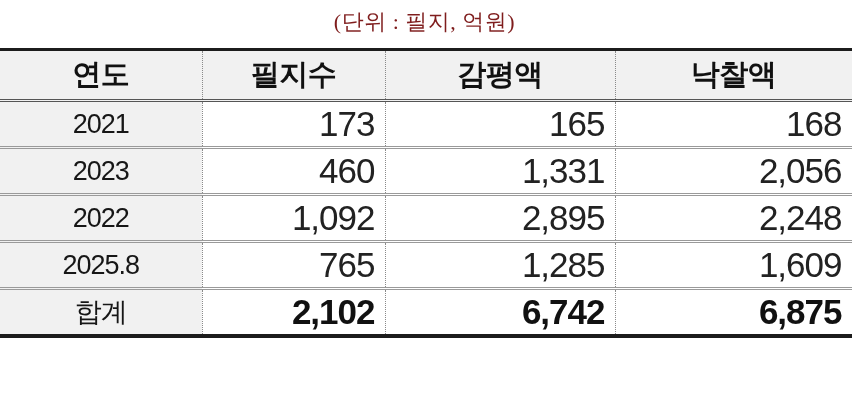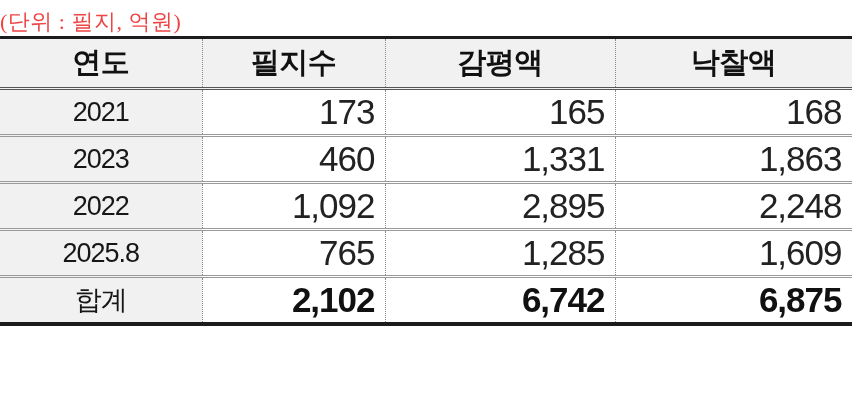--- a/index.html
+++ b/index.html
@@ -11,32 +11,33 @@
     height: 415px;
     overflow: hidden;
     font-family: "Liberation Sans", sans-serif;
   }
   .page {
     width: 852px;
     height: 415px;
     background: #ffffff;
   }
   .unit-note {
-    text-align: left;
+    text-align: center;
     font-family: "Liberation Serif", serif;
     font-size: 22px;
-    color: #ef4444;
+    color: #7f1d1d;
     padding: 7px 3px 0 0;
     height: 36px;
     letter-spacing: 0.5px;
   }
   table.report-table {
     width: 852px;
     border-collapse: collapse;
     table-layout: fixed;
+    margin-top: 12px;
     border-top: 3px solid #1c1c1c;
     border-bottom: 4px solid #1c1c1c;
     border-right: 1px dotted #999999;
   }
   
   thead tr {
     background: #f1f1f1;
   }
   thead th {
     height: 51px;
@@ -111,21 +112,21 @@
         <tr>
           <th>2021</th>
           <td>173</td>
           <td>165</td>
           <td>168</td>
         </tr>
         <tr>
           <th>2023</th>
           <td>460</td>
           <td>1,331</td>
-          <td>1,863</td>
+          <td>2,056</td>
         </tr>
         <tr>
           <th>2022</th>
           <td>1,092</td>
           <td>2,895</td>
           <td>2,248</td>
         </tr>
         <tr>
           <th>2025.8</th>
           <td>765</td>

